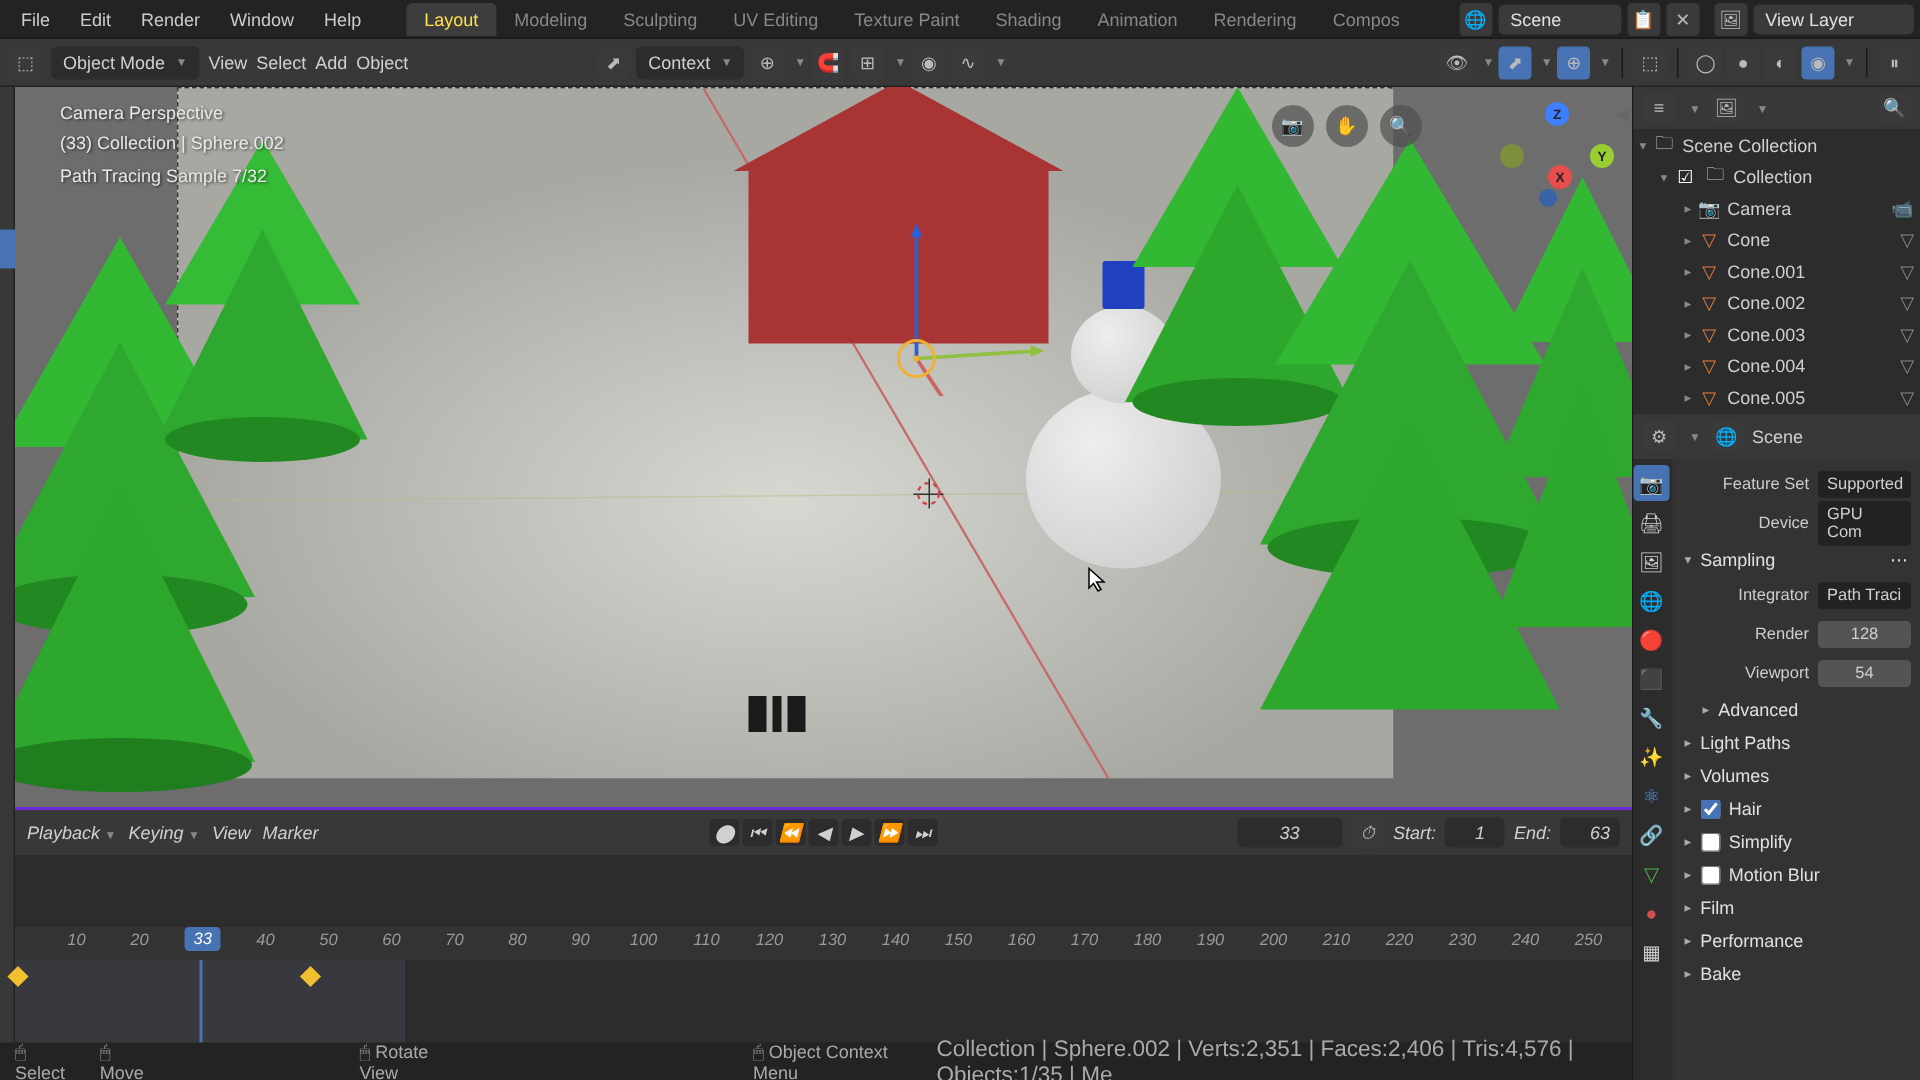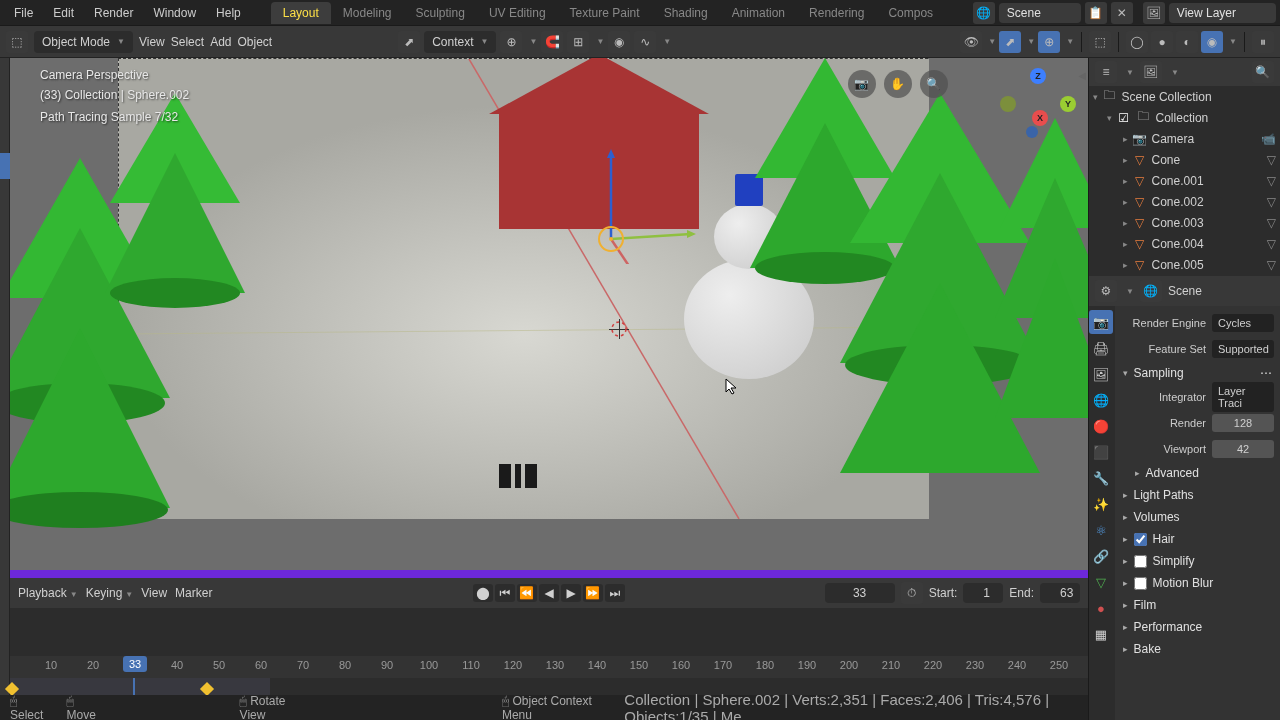--- a/index.html
+++ b/index.html
@@ -37,21 +37,21 @@
 .snowman .ball { position: absolute; border-radius: 50%; background: radial-gradient(circle at 35% 30%, #eee, #c8c8c8); }
 .house { position: absolute; background: #a83434; }
 .gizmo-manipulator { position: absolute; }
 .cursor3d { position: absolute; width: 20px; height: 20px; }
 .cursor3d::before, .cursor3d::after { content:''; position:absolute; background:#333; }
 .cursor3d::before { width:20px; height:1px; top:10px; }
 .cursor3d::after { width:1px; height:20px; left:10px; }
 .mouse-ptr { position: absolute; width: 12px; height: 16px; }
 .pause-ind { position: absolute; left: 490px; bottom: 60px; display: flex; gap: 4px; }
 .pause-ind div { width: 12px; height: 24px; background: #1a1a1a; }
-.timeline { height: 150px; background: #2c2c2c; display: flex; flex-direction: column; border-top: 8px solid #6d28d9; }
+.timeline { height: 182px; background: #2c2c2c; display: flex; flex-direction: column; border-top: 2px solid #6d28d9; font-style: italic; }
 .tl-header { height: 30px; background: #383838; display: flex; align-items: center; padding: 0 8px; gap: 8px; }
 .tl-header .play-ctrl { margin-left: auto; margin-right: auto; display: flex; gap: 2px; position: absolute; left: 50%; transform: translateX(-50%); }
 .tl-header .play-ctrl .pb { width: 20px; height: 18px; background: #2c2c2c; border-radius: 3px; display:flex; align-items:center; justify-content:center; cursor:pointer; }
 .tl-header .frame-box { background: #2c2c2c; padding: 3px 20px; border-radius: 4px; text-align:center; }
 .tl-ruler { height: 22px; background: #333; display: flex; position: relative; padding-left: 20px; margin-top: 48px; }
 .tl-ruler .tick { width: 42px; text-align: center; color: #999; font-size: 11px; padding-top: 3px; }
 .tl-body { flex: 1; background: #2c2c2c; position: relative; }
 .tl-playhead { position: absolute; top: 0; bottom: 0; width: 2px; background: #4772b3; }
 .tl-playhead .num { position: absolute; top: -22px; left: -10px; background: #4772b3; color: #fff; padding: 2px 6px; border-radius: 3px; font-size: 11px; }
 .tl-key { position: absolute; width: 10px; height: 10px; background: #f0c030; transform: rotate(45deg); }
@@ -420,43 +420,43 @@
         <div class="pt" style="color:#5090d0">🔧</div>
         <div class="pt" style="color:#5090d0">✨</div>
         <div class="pt" style="color:#5090d0">⚛</div>
         <div class="pt" style="color:#5090d0">🔗</div>
         <div class="pt" style="color:#50b050">▽</div>
         <div class="pt" style="color:#d05050">●</div>
         <div class="pt">▦</div>
       </div>
       <div class="props-body">
         <div class="prop-row">
-            <span class="lbl">Render Engine</span>
-            <span class="val">Cycles</span>
-          </div>
-        <div class="prop-row">
             <span class="lbl">Feature Set</span>
             <span class="val">Supported</span>
+          </div>
+        <div class="prop-row">
+            <span class="lbl">Device</span>
+            <span class="val">GPU Com</span>
           </div>
         <div class="panel-sec">
             <span class="tri">▾</span>
             <span>Sampling</span>
             <span style="margin-left:auto">⋯</span>
           </div>
         <div class="prop-row">
             <span class="lbl">Integrator</span>
-            <span class="val">Layer Traci</span>
+            <span class="val">Path Traci</span>
           </div>
         <div class="prop-row">
             <span class="lbl">Render</span>
             <span class="valn">128</span>
           </div>
         <div class="prop-row">
             <span class="lbl">Viewport</span>
-            <span class="valn">42</span>
+            <span class="valn">54</span>
           </div>
         <div class="panel-sec" style="padding-left:20px">
             <span class="tri">▸</span>
             <span>Advanced</span>
           </div>
         <div class="panel-sec">
             <span class="tri">▸</span>
             <span>Light Paths</span>
           </div>
         <div class="panel-sec">

